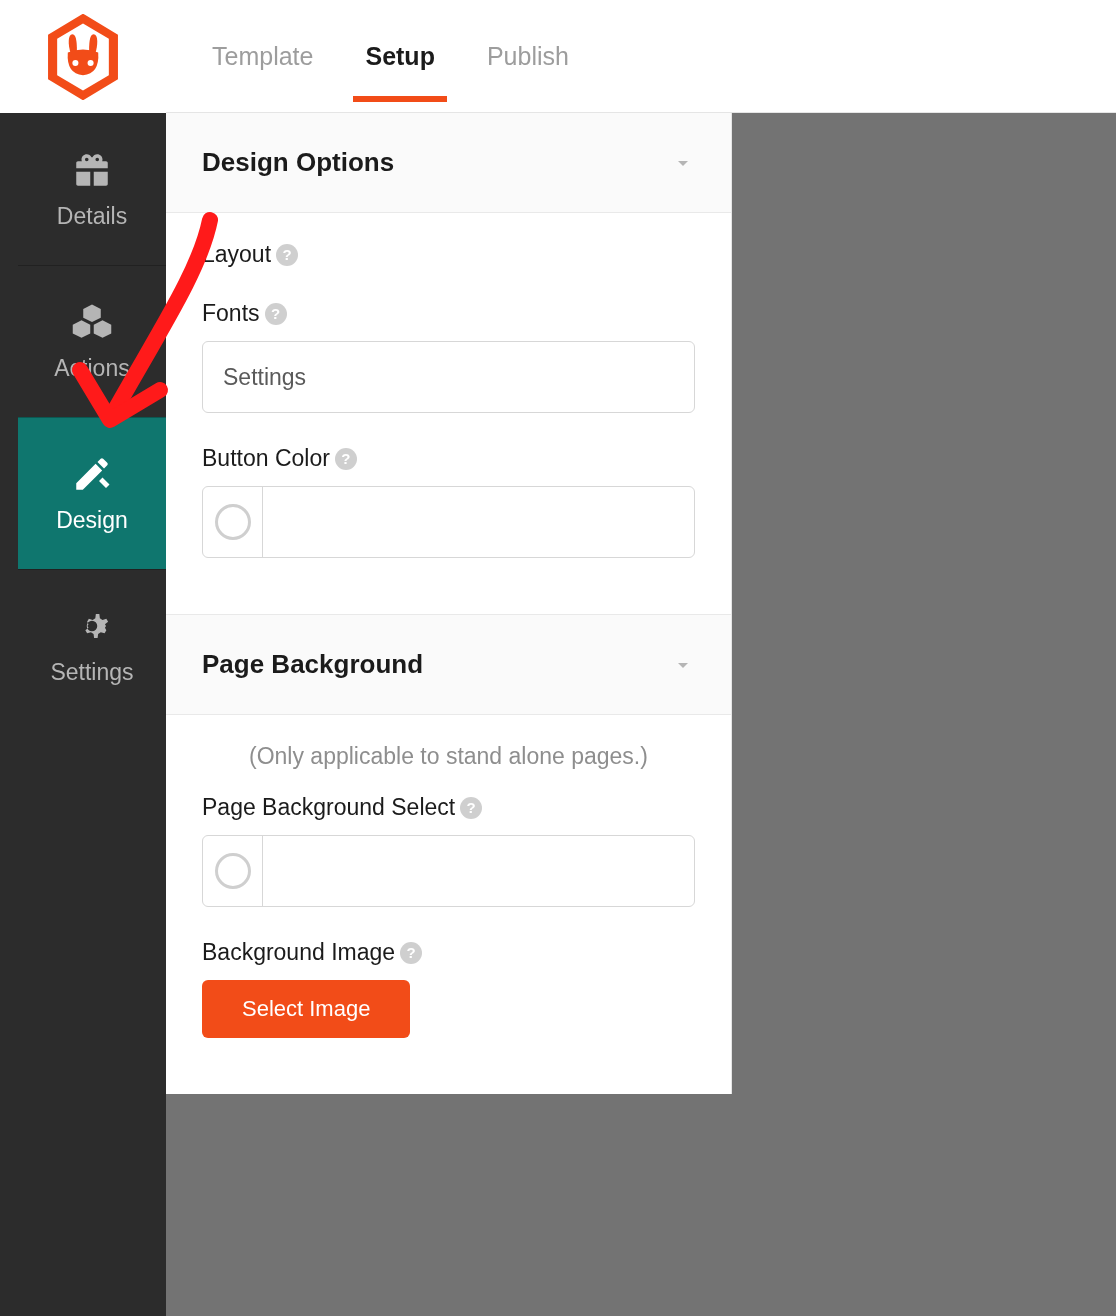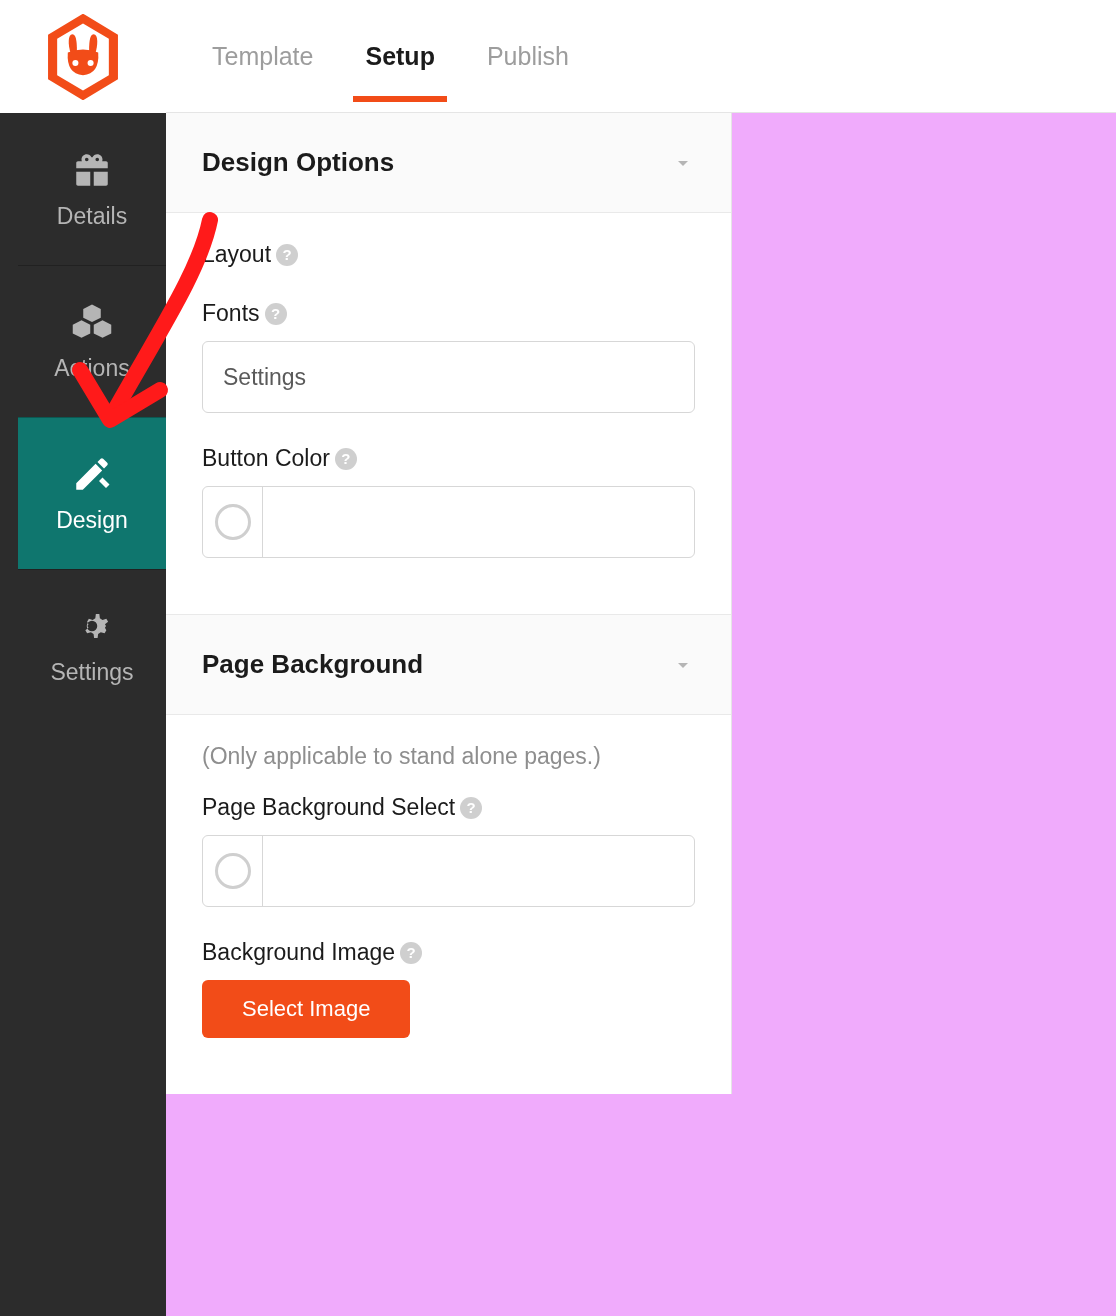--- a/index.html
+++ b/index.html
@@ -49,21 +49,21 @@
     .side-item.active { background: #0f766e; color: #fff; }
     .side-item .label { font-size: 23px; margin-top: 12px; }
     .side-item svg { width: 42px; height: 42px; fill: currentColor; }
     .side-item.active svg { fill: #fff; }
 
     
     .main {
       flex: 1;
       display: flex;
       flex-direction: column;
-      background: #f0abfc;
+      background: #737373;
     }
 
     
     .topbar {
       height: 113px;
       background: #fff;
       display: flex;
       align-items: center;
       padding-left: 44px;
       gap: 48px;
@@ -196,20 +196,21 @@
       border: none;
       outline: none;
       padding: 0 16px;
       font-size: 22px;
       background: transparent;
     }
     .hint {
       font-size: 23px;
       color: #8e8e8e;
       margin-bottom: 24px;
+      margin-left: 47px;
     }
     .btn-primary {
       background: #f24c18;
       color: #fff;
       border: none;
       border-radius: 6px;
       padding: 16px 40px;
       font-size: 22px;
       font-weight: 500;
       cursor: pointer;

